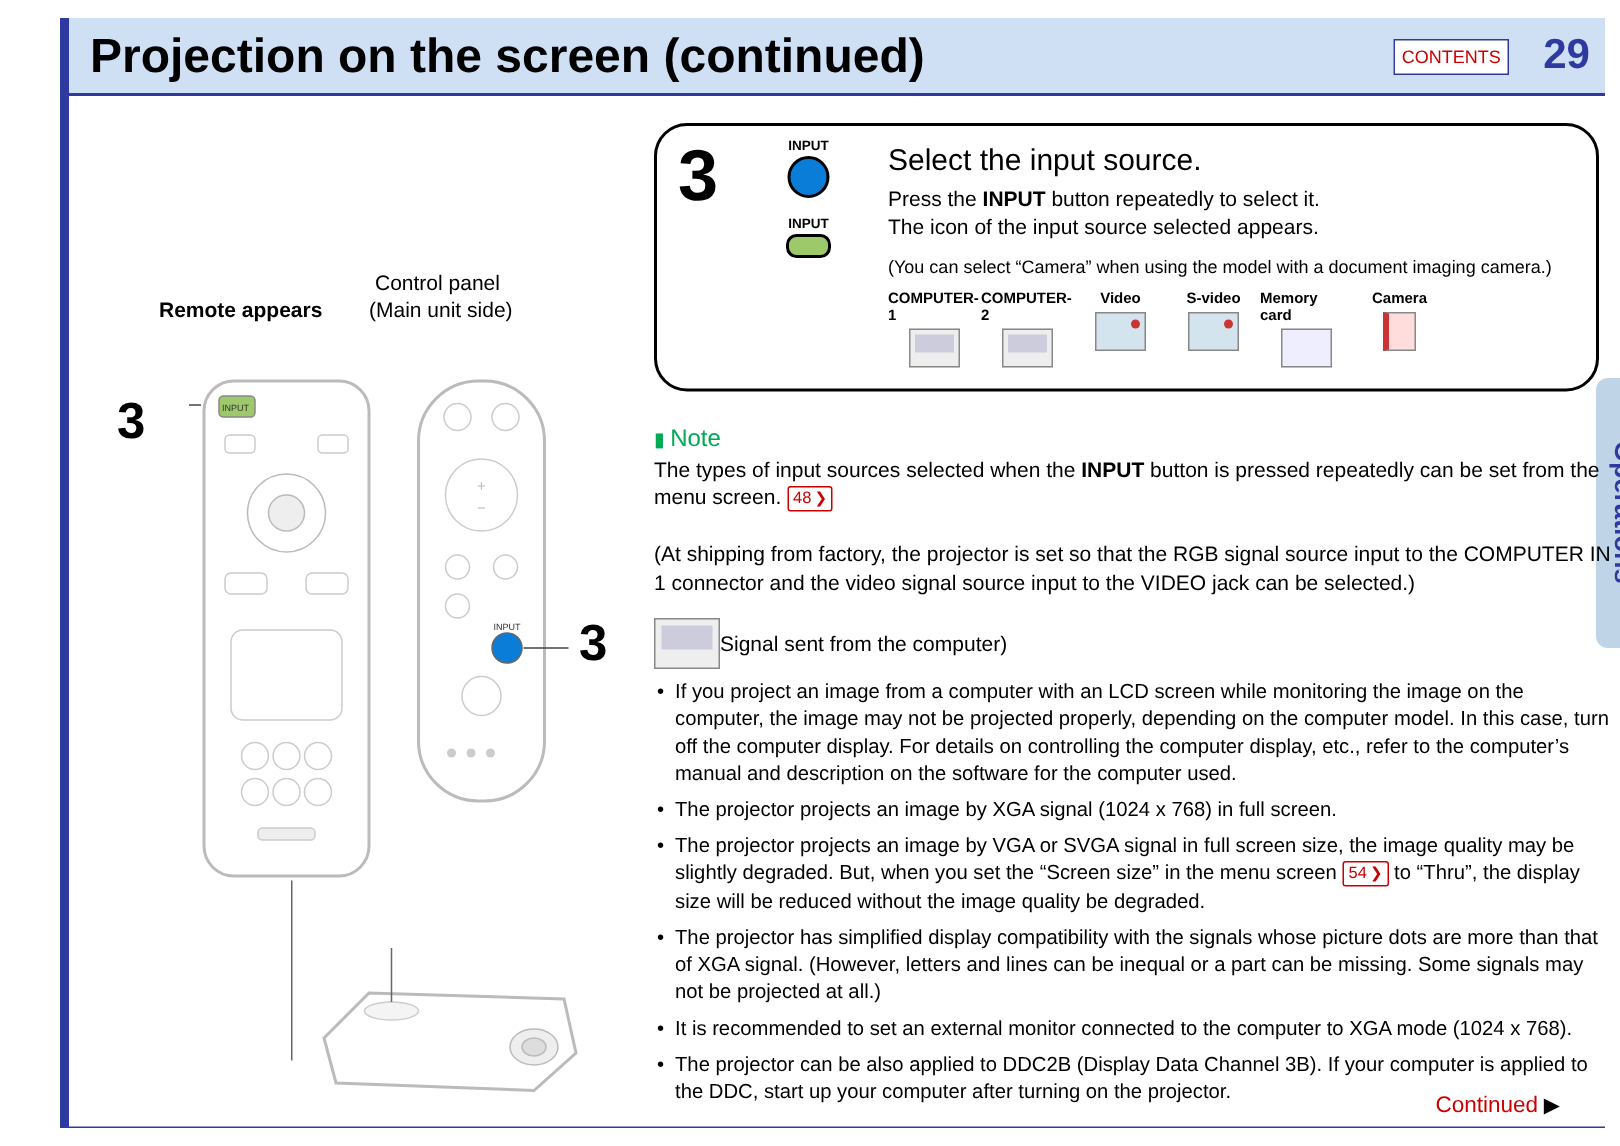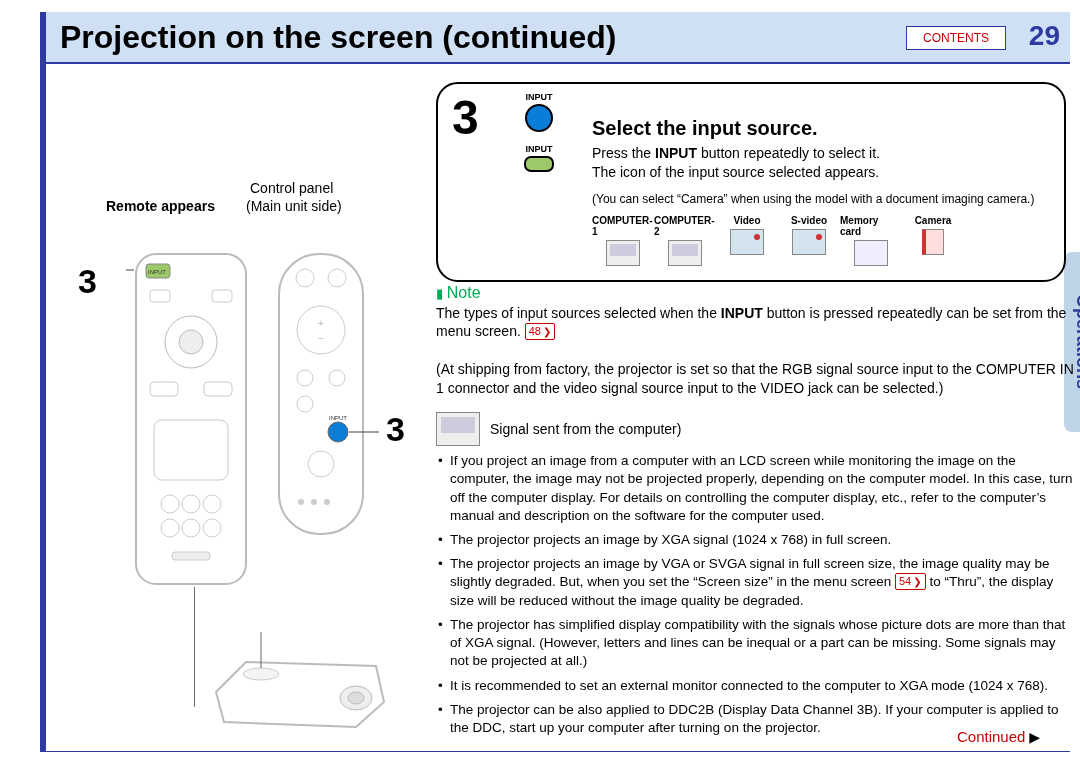--- a/index.html
+++ b/index.html
@@ -25,21 +25,21 @@
     height: 52px;
     background: #cfe0f5;
     border-bottom: 2px solid #2e3aa0;
     padding-left: 14px;
     position: relative;
   }
   .header h1 { font-size: 32px; font-weight: bold; color: #000; }
   .contents-btn {
     position: absolute;
     right: 64px; top: 14px;
-    width: 100px; height: 24px;
+    width: 77px; height: 24px;
     border: 1px solid #2e3aa0;
     color: #c00;
     font-size: 12px;
     display:flex; align-items:center; justify-content:center;
     background:#fff;
   }
   .page-num {
     position: absolute; right: 10px; top: 8px;
     font-size: 28px; font-weight: bold; color: #2e3aa0;
   }
@@ -80,41 +80,41 @@
     border: 2px solid #000;
     border-radius: 22px;
     padding: 12px 14px 14px 14px;
     background:#fff;
   }
   .step-box .num { position:absolute; left:14px; top:6px; font-size:48px; font-weight:bold;}
   .step-box .ibox { position:absolute; left:66px; top:8px; width:70px; }
   .step-box .ibox .lab { font-size:9px; font-weight:bold; text-align:center; }
   .input-circle { width:28px; height:28px; border-radius:50%; background:#0a7dd8; border:2px solid #000; margin:2px auto;}
   .input-rect { width:30px; height:16px; border-radius:7px; background:#9ec96a; border:2px solid #000; margin:2px auto;}
-  .step-title { font-size:20px; font-weight:bold; margin-left:140px;margin-top:21px; }
+  .step-title { font-size:20px; font-weight:normal; margin-left:140px; }
   .step-text { font-size:14px; margin-left:140px; margin-top:4px; line-height:1.35;}
   .step-small { font-size:12px; margin-left:140px; margin-top:10px; line-height:1.3;}
   .src-row { margin-left:140px; margin-top:8px; display:flex; font-size:10px; font-weight:bold;}
   .src-item { display:flex; flex-direction:column; align-items:center; width:62px;}
   .src-item .ico { width:34px; height:26px; margin-top:3px; border:1px solid #888; background:#eee; position:relative;}
   .src-item .ico.lap::after{content:"";position:absolute;left:3px;right:3px;top:3px;height:12px;background:#ccd;}
   .src-item .ico.vid{background:#d4e4ef;}
   .src-item .ico.vid::after{content:"";position:absolute;right:3px;top:4px;width:6px;height:6px;border-radius:50%;background:#c33;}
   .src-item .ico.mem{background:#eef;}
   .src-item .ico.cam{width:22px;background:#fdd;border-left:4px solid #c33;}
 
   .note-area {
     position:absolute; left:390px; top:270px; width:640px;
     font-size:14px; line-height:1.35;
   }
   .note-head { color:#0a5; font-size:16px; }
   .note-head::before { content:"▮ "; font-size:13px; color:#0a5;}
   .ref { display:inline-block; border:1px solid #c00; color:#c00; font-size:11px; padding:0 3px; border-radius:2px; vertical-align:1px;}
   .ref::after{content:"❯"; margin-left:2px; font-size:10px;}
-  .sig-row { display:flex; align-items:center; gap:10px; margin:14px 0 6px 0;}
+  .sig-row { display:flex; align-items:center; margin:14px 0 6px 0;}
   .sig-row .ico { width:44px; height:34px; border:1px solid #888; background:#eee; position:relative;}
   .sig-row .ico::after{content:"";position:absolute;left:4px;right:4px;top:4px;height:16px;background:#ccd;}
   ul.bullets { list-style:none; margin-left:0; }
   ul.bullets > li { position:relative; padding-left:14px; margin-bottom:6px; font-size:13.5px;}
   ul.bullets > li::before { content:"•"; position:absolute; left:2px; top:0; }
   .continued { position:absolute; right:30px; bottom:6px; color:#c00; font-size:15px;}
   .continued::after{ content:" ▶"; font-size:14px; color:#000;}
 </style>
 </head>
 <body>

